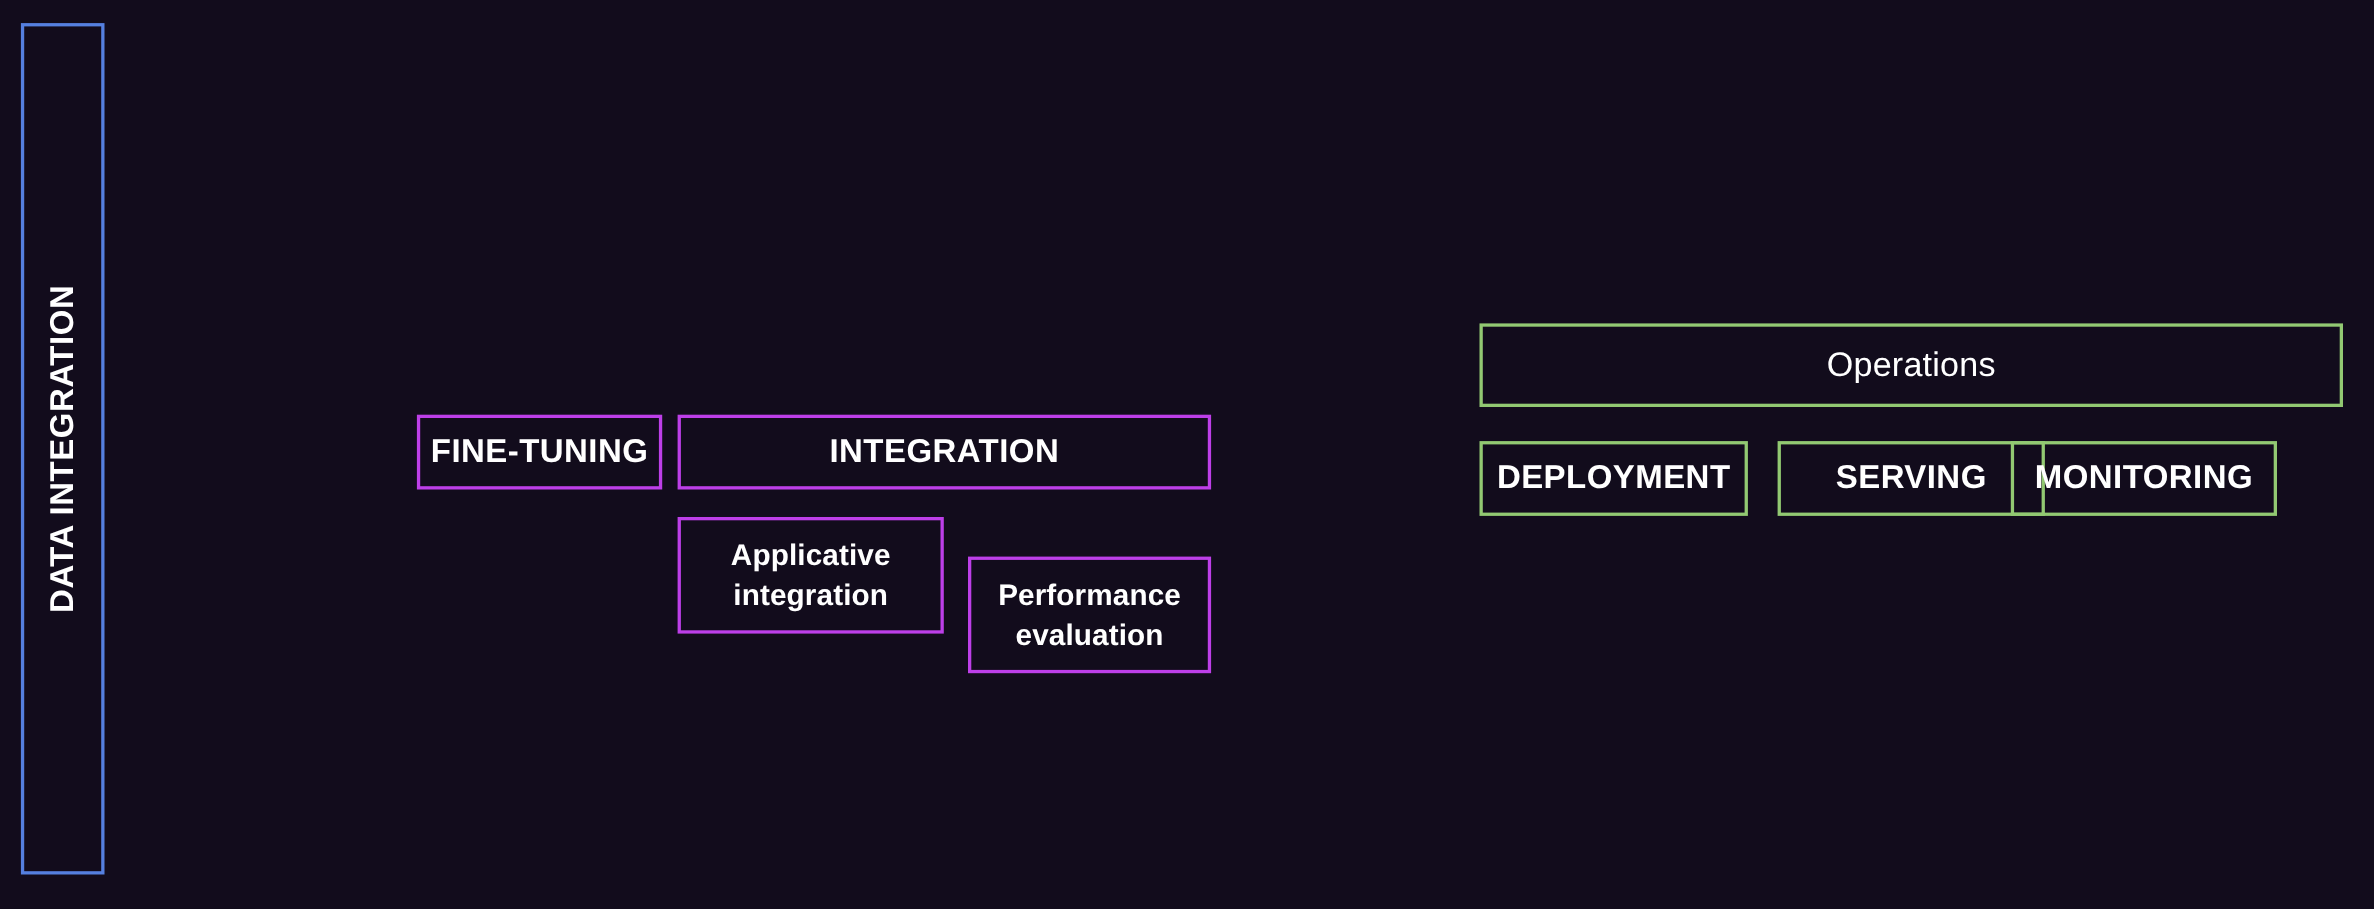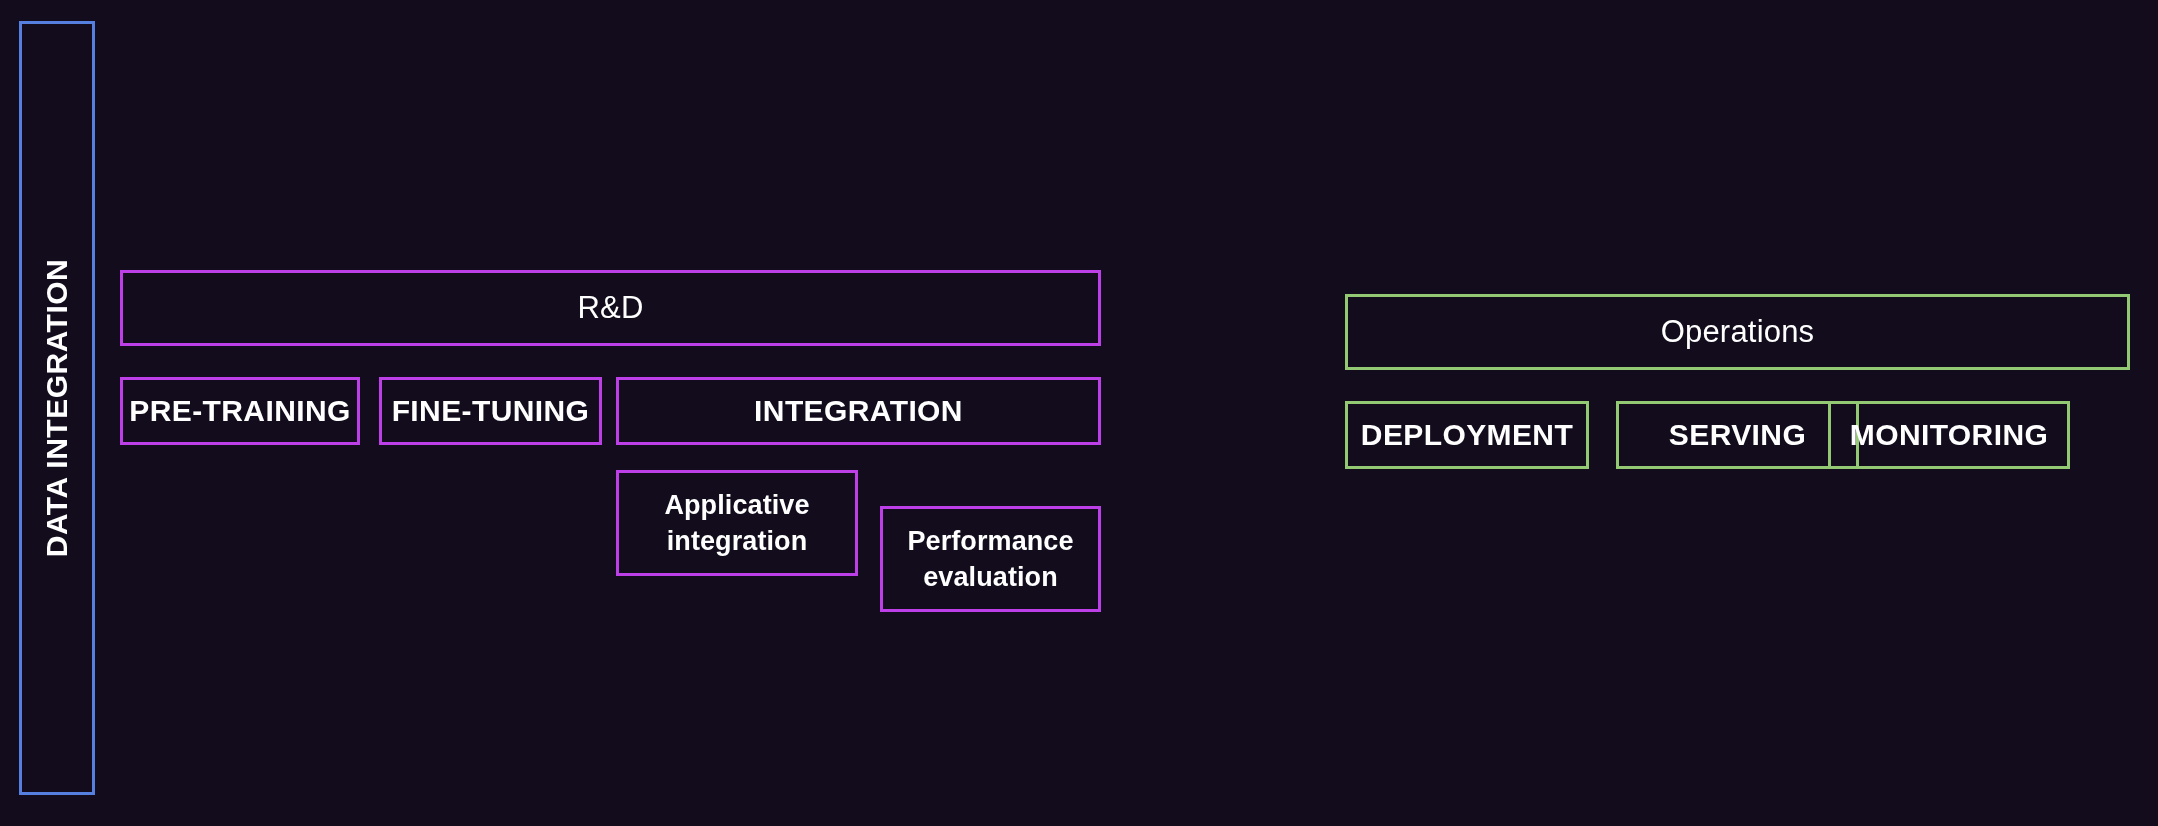--- a/index.html
+++ b/index.html
@@ -102,27 +102,21 @@
 </style>
 </head>
 <body>
 
 <div id="canvas">
 
   <div id="sidebar">
     <span class="vlabel">DATA INTEGRATION</span>
   </div>
 
-  <div id="box-rnd" class="box purple t-title">
-    <span>R&amp;D</span>
-  </div>
 
-  <div id="box-pretraining" class="box purple t-stage">
-    <span>PRE-TRAINING</span>
-  </div>
 
   <div id="box-finetuning" class="box purple t-stage">
     <span>FINE-TUNING</span>
   </div>
 
   <div id="box-integration" class="box purple t-stage">
     <span>INTEGRATION</span>
   </div>
 
   <div id="box-applicative" class="box purple t-task">

